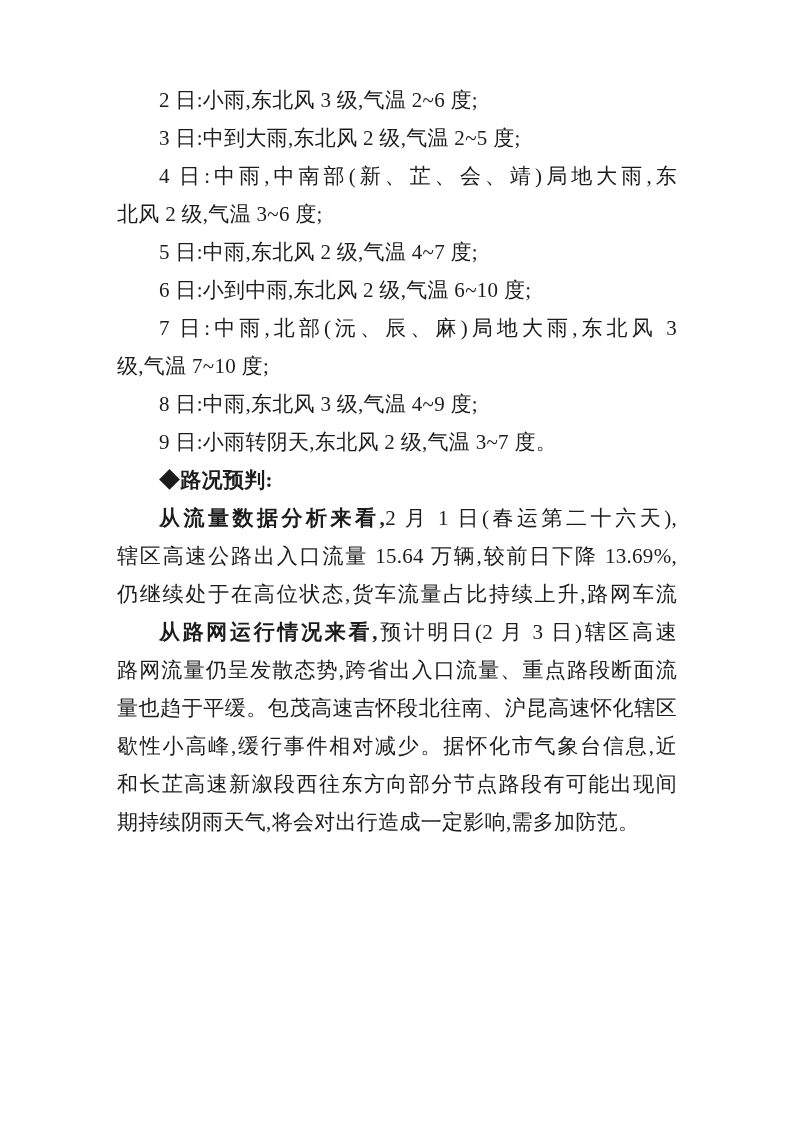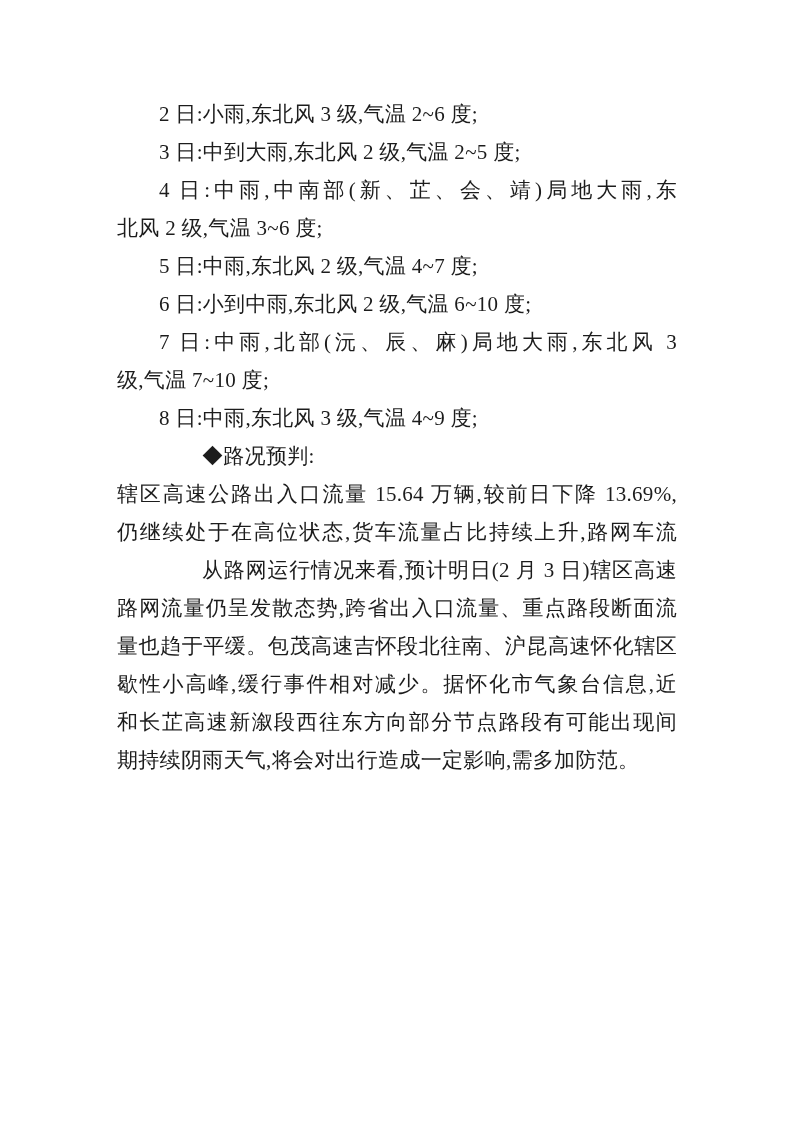--- a/index.html
+++ b/index.html
@@ -17,21 +17,21 @@
   .page {
     position: absolute;
     left: 0; top: 0;
     width: 793px;
     height: 1122px;
     background: #ffffff;
   }
   .doc-body {
     position: absolute;
     left: 117px;
-    top: 95px;
+    top: 81px;
     width: 560px;
     color: #1c1c1c;
     font-size: 21px;
     line-height: 38px;
     letter-spacing: 0.3px;
   }
   .para {
     margin: 0;
     padding: 0;
   }
@@ -41,22 +41,21 @@
     word-break: keep-all;
     white-space: nowrap;
   }
   .line.fill {
     text-align-last: justify;
   }
   .line.first {
     text-indent: 2em;
   }
   .bold {
-    font-weight: normal;
-    margin-left: 43px;
+    font-weight: bold;
   }
 </style>
 </head>
 <body>
 
 <div class="page">
   <div class="doc-body" style="color: rgb(28, 28, 28);">
       <div class="para">
         <div class="line first">2 日:小雨,东北风 3 级,气温 2~6 度;</div>
       </div>
@@ -74,23 +73,27 @@
         <div class="line first">6 日:小到中雨,东北风 2 级,气温 6~10 度;</div>
       </div>
       <div class="para">
         <div class="line first fill">7 日:中雨,北部(沅、辰、麻)局地大雨,东北风 3</div>
         <div class="line">级,气温 7~10 度;</div>
       </div>
       <div class="para">
         <div class="line first">8 日:中雨,东北风 3 级,气温 4~9 度;</div>
       </div>
       <div class="para">
+        <div class="line first">9 日:小雨转阴天,东北风 2 级,气温 3~7 度。</div>
+      </div>
+      <div class="para">
         <div class="line first"><span class="bold">◆路况预判:</span></div>
       </div>
       <div class="para">
+        <div class="line first fill"><span class="bold">从流量数据分析来看,</span>2 月 1 日(春运第二十六天),</div>
         <div class="line fill">辖区高速公路出入口流量 15.64 万辆,较前日下降 13.69%,</div>
         <div class="line fill">仍继续处于在高位状态,货车流量占比持续上升,路网车流</div>
       </div>
       <div class="para">
         <div class="line first fill"><span class="bold">从路网运行情况来看,</span>预计明日(2 月 3 日)辖区高速</div>
         <div class="line fill">路网流量仍呈发散态势,跨省出入口流量、重点路段断面流</div>
         <div class="line fill">量也趋于平缓。包茂高速吉怀段北往南、沪昆高速怀化辖区</div>
         <div class="line fill">歇性小高峰,缓行事件相对减少。据怀化市气象台信息,近</div>
         <div class="line fill">和长芷高速新溆段西往东方向部分节点路段有可能出现间</div>
         <div class="line">期持续阴雨天气,将会对出行造成一定影响,需多加防范。</div>

